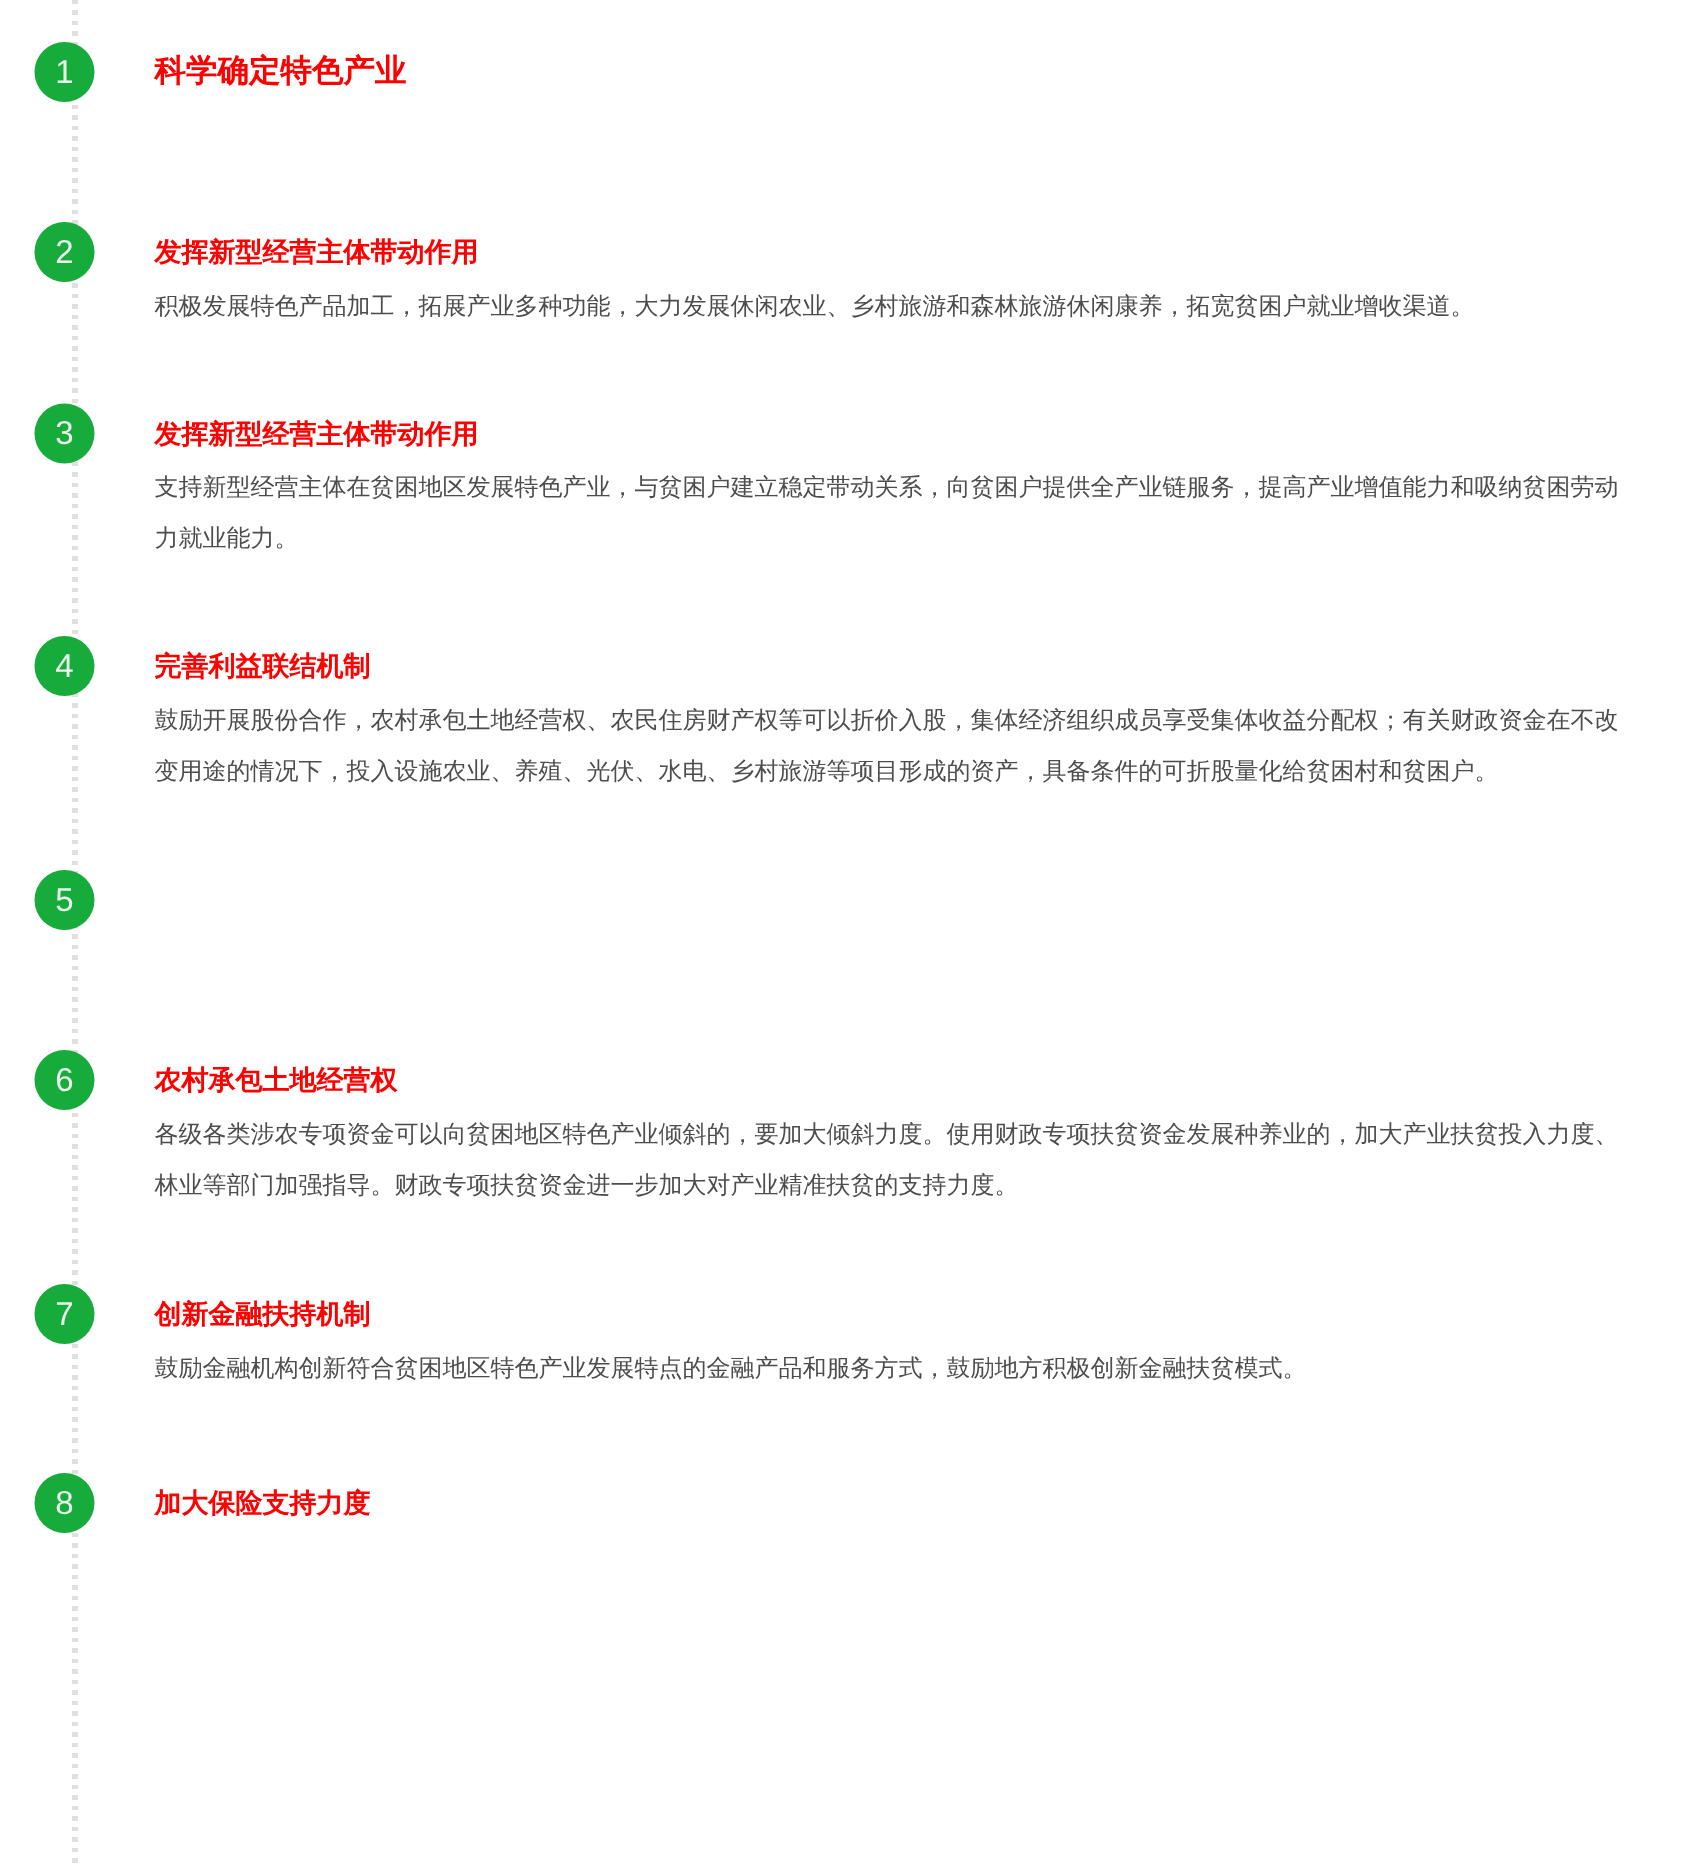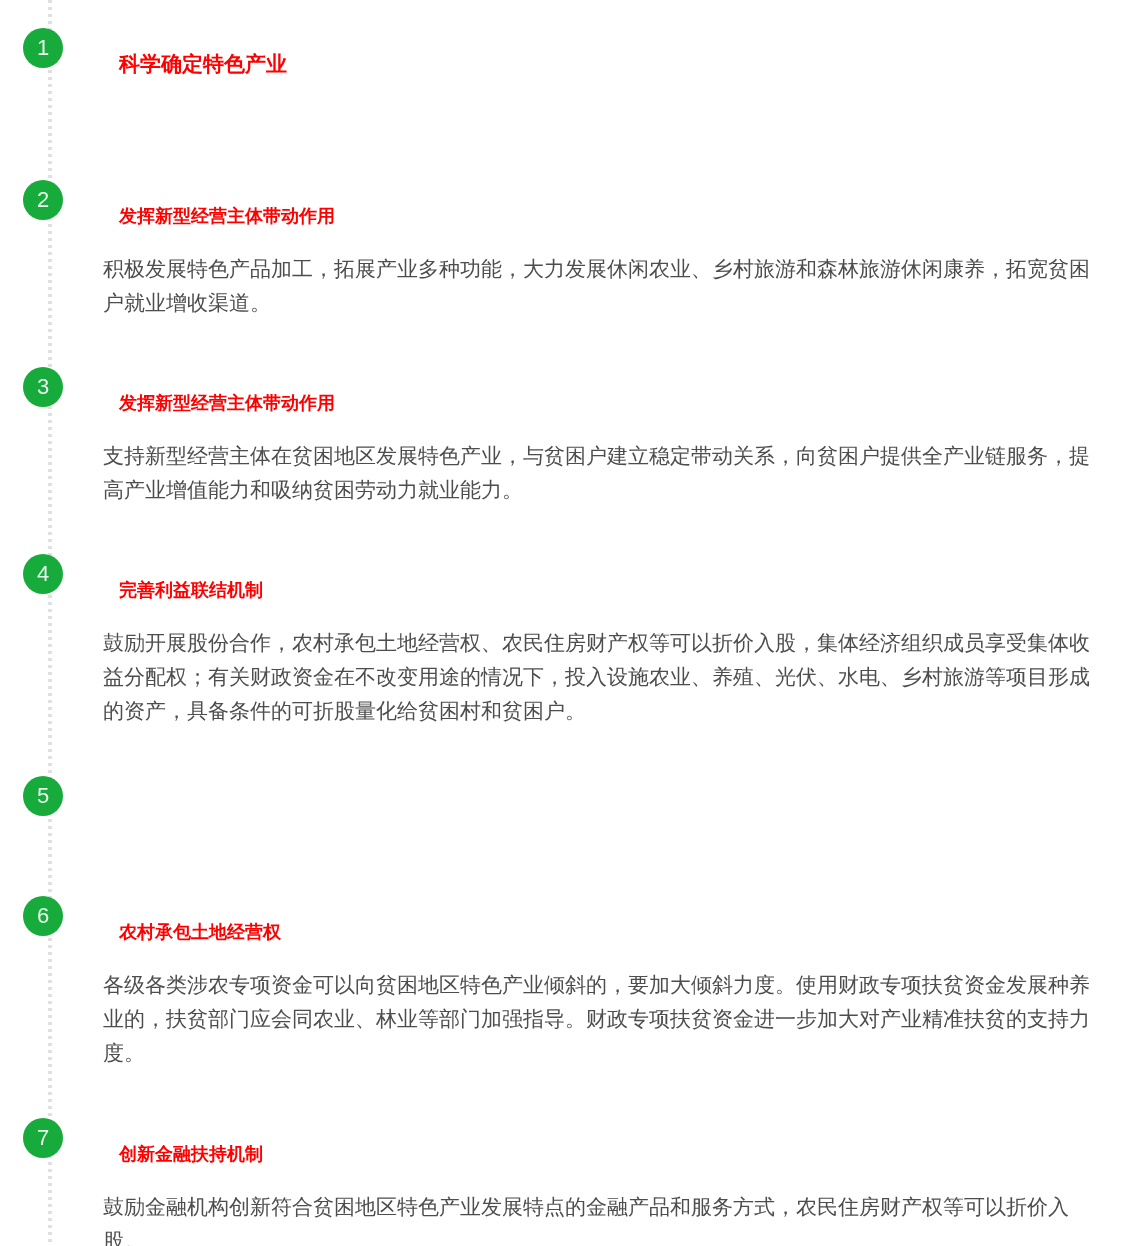--- a/index.html
+++ b/index.html
@@ -47,30 +47,30 @@
   .num {
     color: #e9f7ec;
     font-size: 22px;
     line-height: 1;
   }
   .content {
     margin-left: 40px;
     max-width: 990px;
   }
   .title {
-    margin: 16px;
+    margin: 0;
     color: #ff0000;
     font-size: 18px;
     font-weight: 700;
     line-height: 40px;
   }
   .body {
     margin: 0;
     color: #4d4d4d;
-    font-size: 21px;
+    font-size: 16px;
     line-height: 34px;
   }
   .body:empty { display: none; }
   
   .section:nth-child(1) .title,
   .section:nth-child(5) .title { font-size: 21px; }
   
   .section:nth-child(1) { margin-bottom: 80px; }
   .section:nth-child(2) { margin-bottom: 47px; }
   .section:nth-child(3) { margin-bottom: 47px; }
@@ -131,31 +131,31 @@
       <span class="num">5</span>
     </div>
   </section>
 
   <section class="section">
     <div class="badge">
       <span class="num">6</span>
     </div>
     <div class="content">
       <h2 class="title">农村承包土地经营权</h2>
-      <p class="body">各级各类涉农专项资金可以向贫困地区特色产业倾斜的，要加大倾斜力度。使用财政专项扶贫资金发展种养业的，扶贫部门应会同农业、林业等部门加强指导。财政专项扶贫资金进一步加大对产业精准扶贫的支持力度。</p>
+      <p class="body">各级各类涉农专项资金可以向贫困地区特色产业倾斜的，要加大倾斜力度。使用财政专项扶贫资金发展种养业的，加大产业扶贫投入力度、林业等部门加强指导。财政专项扶贫资金进一步加大对产业精准扶贫的支持力度。</p>
     </div>
   </section>
 
   <section class="section">
     <div class="badge">
       <span class="num">7</span>
     </div>
     <div class="content">
       <h2 class="title">创新金融扶持机制</h2>
-      <p class="body">鼓励金融机构创新符合贫困地区特色产业发展特点的金融产品和服务方式，农民住房财产权等可以折价入股。</p>
+      <p class="body">鼓励金融机构创新符合贫困地区特色产业发展特点的金融产品和服务方式，鼓励地方积极创新金融扶贫模式。</p>
     </div>
   </section>
 
   <section class="section">
     <div class="badge">
       <span class="num">8</span>
     </div>
     <div class="content">
       <h2 class="title">加大保险支持力度</h2>
     </div>

